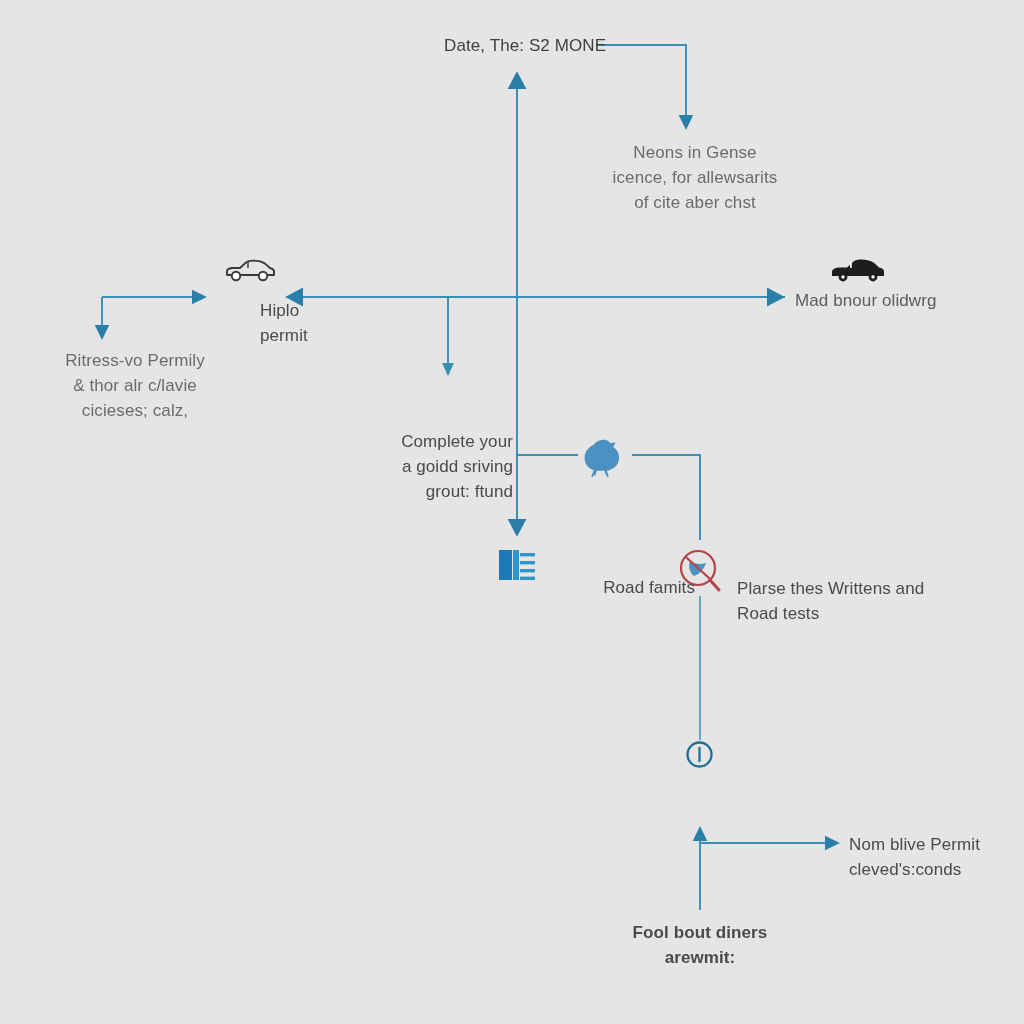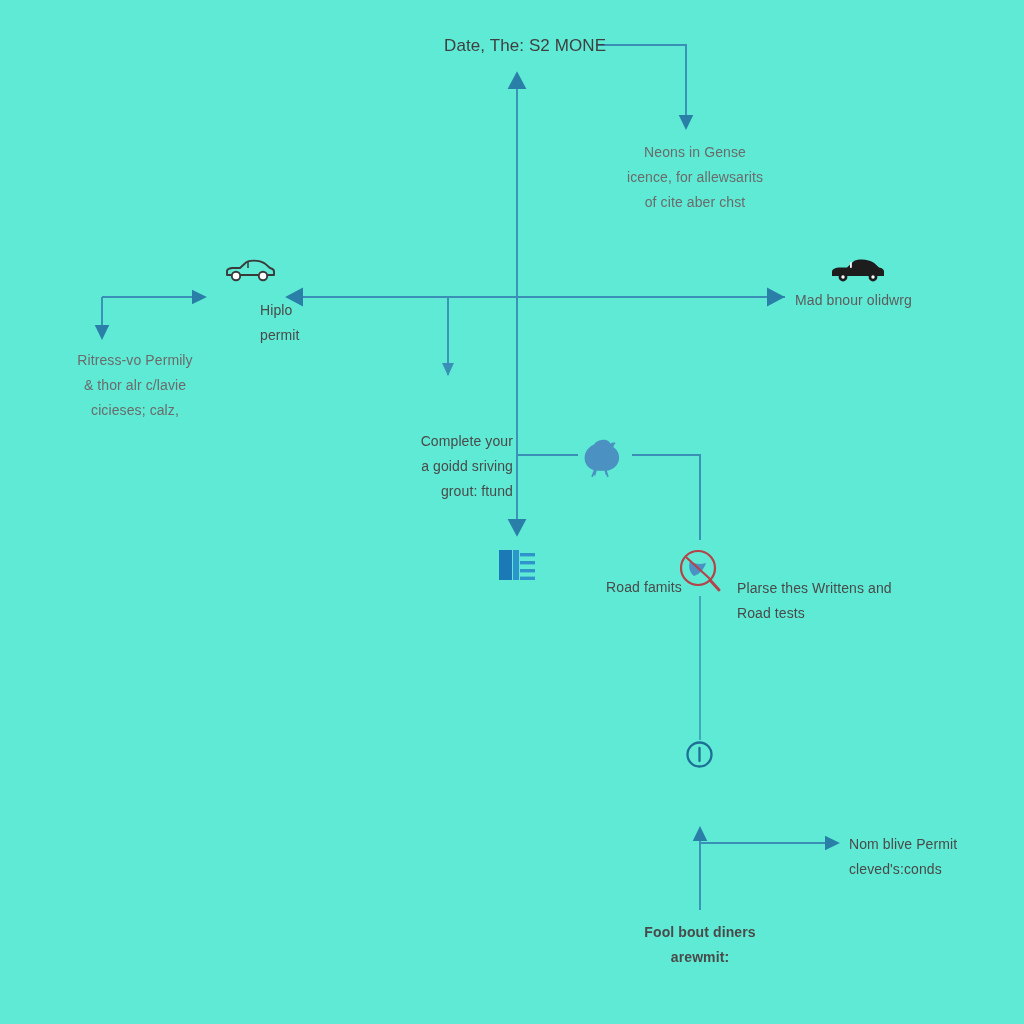--- a/index.html
+++ b/index.html
@@ -4,36 +4,36 @@
 <style>
   html, body {
     margin: 0;
     padding: 0;
     background: #ffffff;
   }
   #canvas {
     position: relative;
     width: 1024px;
     height: 1024px;
-    background: #5eead4;
+    background: #e5e5e5;
     font-family: "Liberation Sans", sans-serif;
     overflow: hidden;
   }
   #wires {
     position: absolute;
     left: 0;
     top: 0;
     width: 1024px;
     height: 1024px;
     pointer-events: none;
   }
   .node-text {
     position: absolute;
     color: #4a4a4a;
-    font-size: 14px;
+    font-size: 17px;
     line-height: 25px;
     white-space: pre-line;
     letter-spacing: .1px;
   }
   .t-center { text-align: center; }
   .t-right  { text-align: right; }
   .t-left   { text-align: left; }
 
   .icon-wrap {
     position: absolute;
@@ -81,23 +81,22 @@
     top: 385px;
     width: 130px;
     text-align: right;
     color: #4a4a4a;
     margin-top: 44px;
   }
   #label-roadfamits {
     left: 545px;
     top: 575px;
     width: 150px;
-    text-align: center;
-    color: #4a4a4a;
-    margin-left: 24px;
+    text-align: right;
+    color: #4a4a4a;
   }
   #label-plarse {
     left: 737px;
     top: 576px;
     width: 240px;
     text-align: left;
     color: #4a4a4a;
   }
   #label-barl {
     left: 600px;

